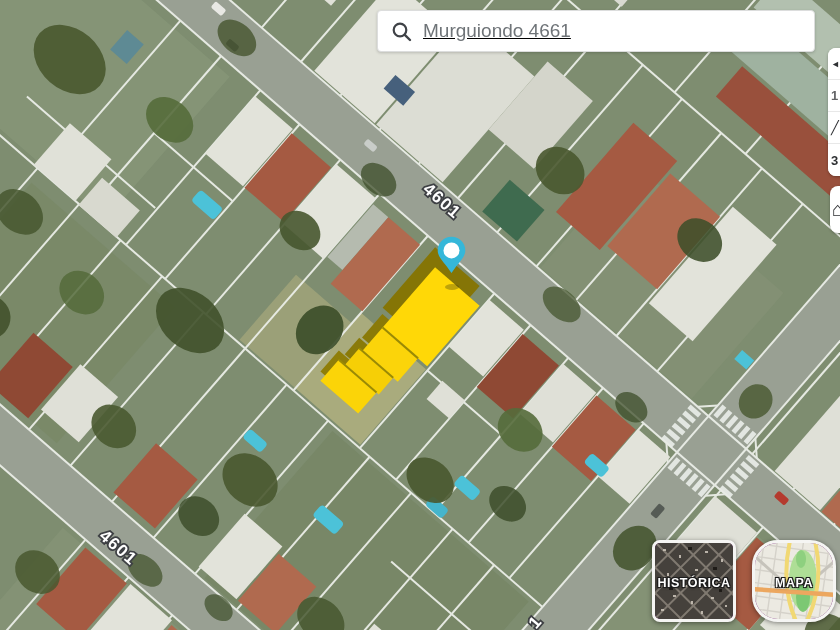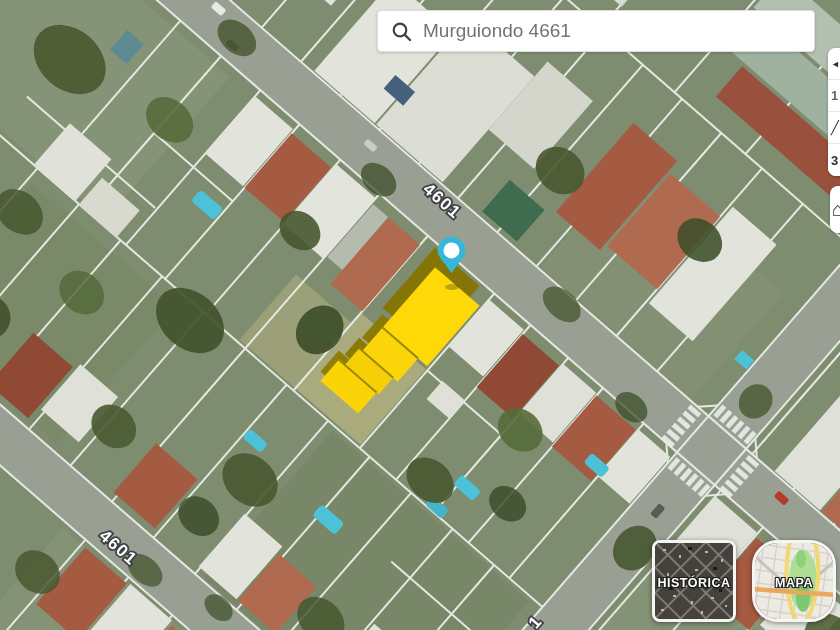--- a/index.html
+++ b/index.html
@@ -8,21 +8,21 @@
     font-family:"Liberation Sans","DejaVu Sans",sans-serif;
     background:#7e8d70;
   }
   #map-svg{position:absolute;left:0;top:0;width:840px;height:630px;display:block;}
 
   
   .search-bar{
     position:absolute;left:377px;top:10px;width:438px;height:42px;
     background:#ffffff;border:1px solid #dcdddd;border-radius:4px;
     box-shadow:0 1px 3px rgba(0,0,0,.18);
-    display:flex;align-items:center;padding-left:13px;box-sizing:border-box;
+    display:flex;align-items:center;padding-left:13px;box-sizing:border-box;text-decoration:underline;
   }
   .search-bar input{
     border:none;outline:none;background:transparent;flex:1;
     font-family:"Liberation Sans","DejaVu Sans",sans-serif;
     font-size:19px;color:#6f7478;padding:0 8px 0 11px;
   }
   .search-icon{flex:0 0 auto;display:block;}
 
   
   .right-toolbar{

